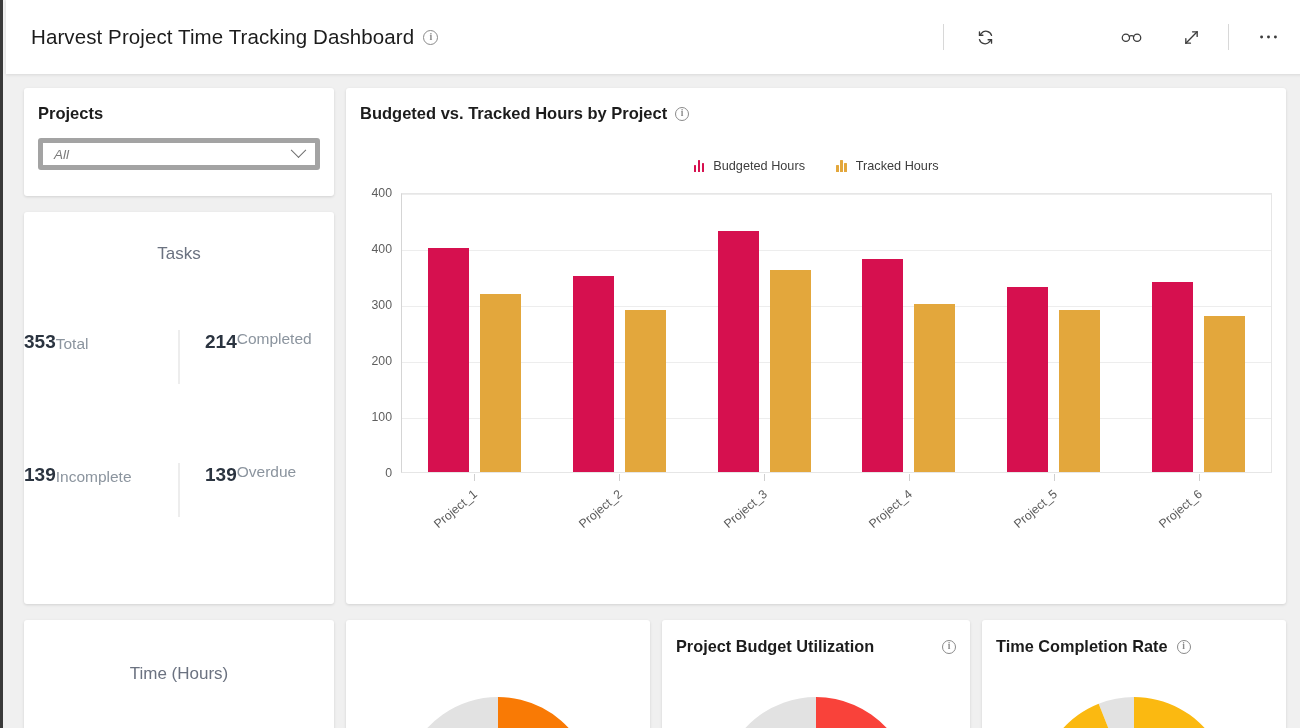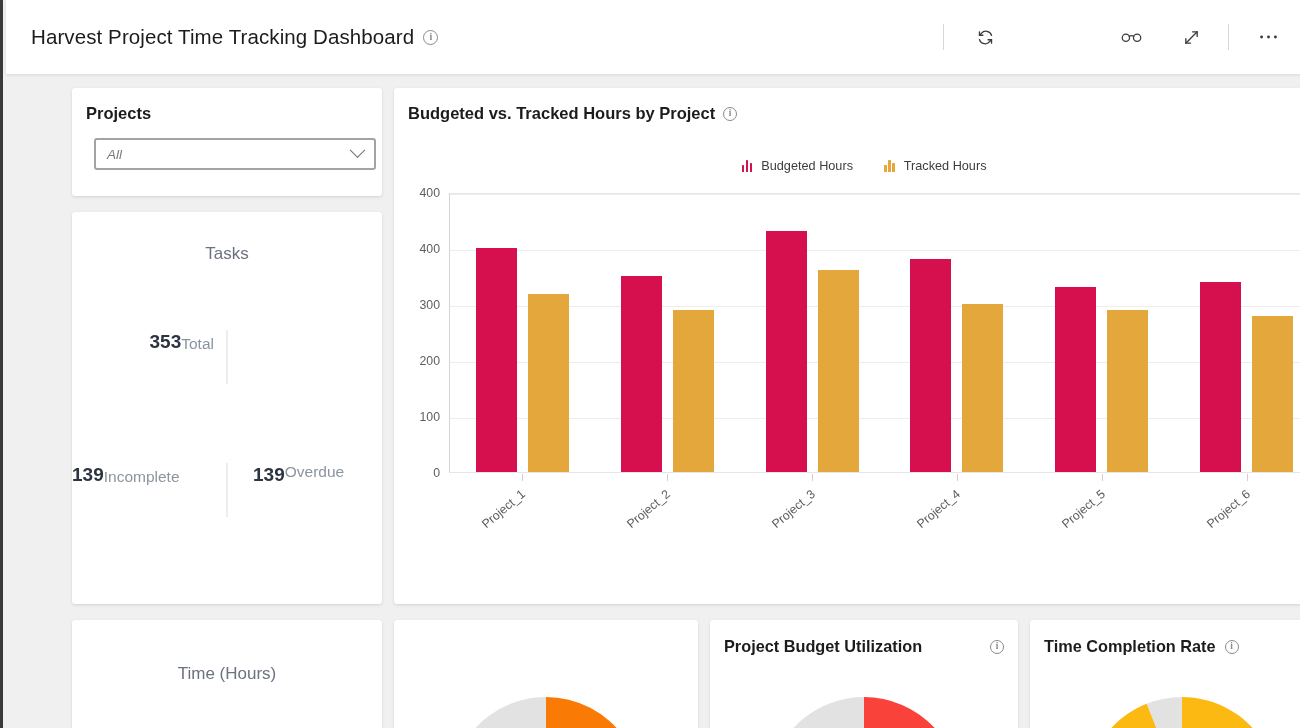--- a/index.html
+++ b/index.html
@@ -61,36 +61,35 @@
   }
   .info-i.sm { width: 14px; height: 14px; font-size: 9.5px; }
 
   
   .content { position: absolute; left: 3px; top: 74px; width: 1297px; height: 654px; }
 
   .card {
     position: absolute; background: #ffffff;
     border-radius: 3px;
     box-shadow: 0 1px 3px rgba(0,0,0,0.13);
-    margin-left: 48px;
   }
 
   
   #card-projects { left: 18px; top: 14px; width: 310px; height: 108px; }
   #card-tasks    { left: 18px; top: 138px; width: 310px; height: 392px; }
   #card-time     { left: 18px; top: 546px; width: 310px; height: 190px; }
 
   .filter-label {
     position: absolute; left: 14px; top: 16px;
     font-size: 16.5px; font-weight: 700; color: #1c1c1c;
   }
   .select-box {
-    position: absolute; left: 22px; top: 50px;
+    position: absolute; left: 14px; top: 50px;
     width: 282px; height: 32px;
-    border: 2px solid #a3a3a3; border-radius: 3px;
+    border: 5px solid #a3a3a3; border-radius: 3px;
     background: #fff; cursor: pointer;
     display: flex; align-items: center;
   }
   .select-value {
     margin-left: 11px; font-size: 13.5px; font-style: italic;
     color: #7b7b7b;
   }
   .chev {
     margin-left: auto; margin-right: 11px;
     width: 11px; height: 11px;
@@ -273,20 +272,24 @@
       </div>
     </div>
 
     <div class="card" id="card-tasks">
       <div class="kpi-title" style="top:32px;">Tasks</div>
 
       <div class="kpi-row" style="top:117px;">
         <div class="kpi-cell left">
           <div class="kpi-val">353</div>
           <div class="kpi-lbl">Total</div>
+        </div>
+        <div class="kpi-cell right">
+          <div class="kpi-val">214</div>
+          <div class="kpi-lbl">Completed</div>
         </div>
       </div>
       <div class="kpi-div" style="top:118px; height:54px;"></div>
 
       <div class="kpi-row" style="top:250px;">
         <div class="kpi-cell left">
           <div class="kpi-val">139</div>
           <div class="kpi-lbl">Incomplete</div>
         </div>
         <div class="kpi-cell right">

